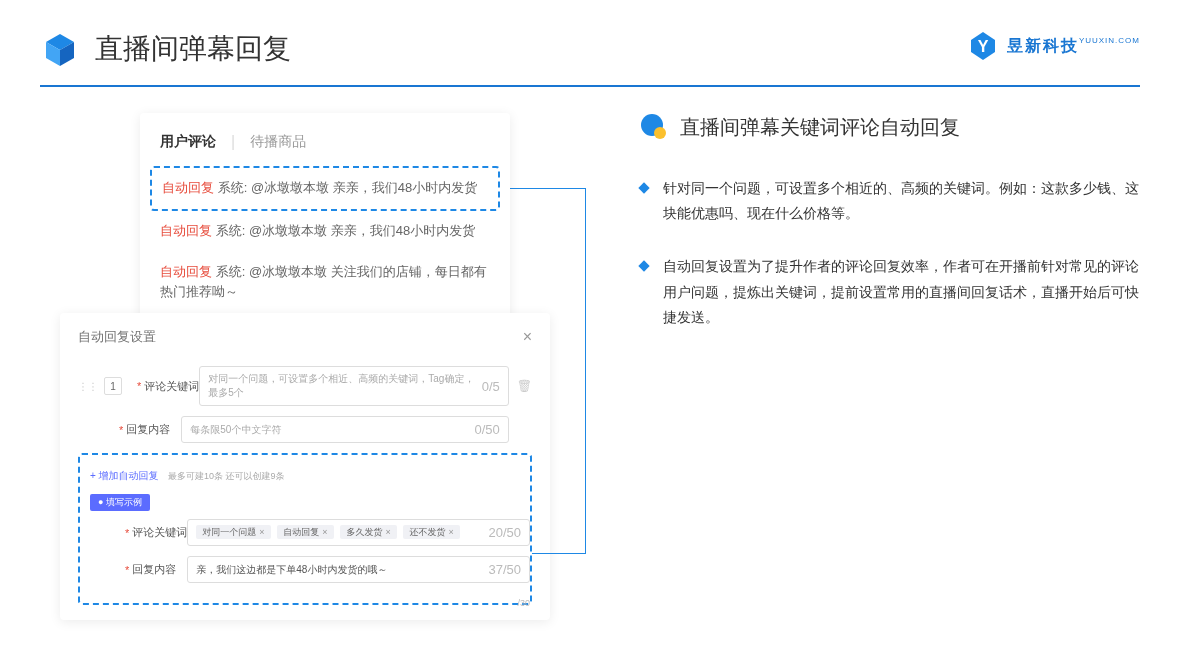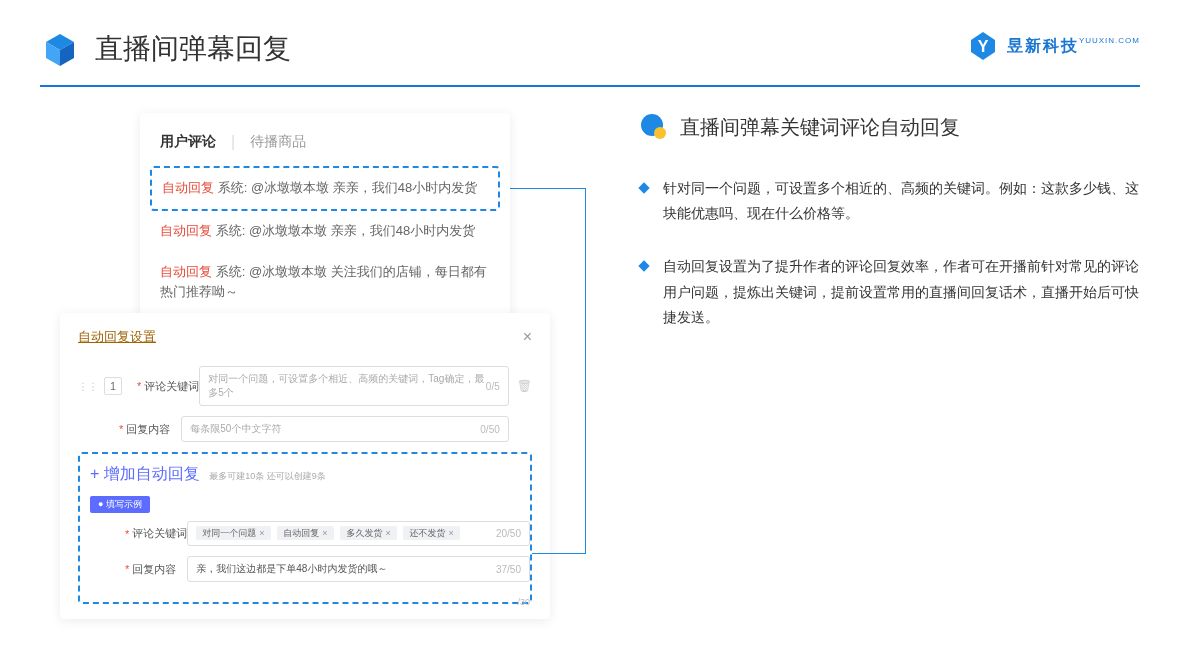--- a/index.html
+++ b/index.html
@@ -28,34 +28,34 @@
 .tab.active { color: #333; font-weight: bold; }
 .tab-divider { color: #ddd; margin: 0 15px; }
 .comment-item { padding: 10px 20px; font-size: 13px; line-height: 1.6; color: #555; }
 .comment-item.highlighted { border: 2px dashed #1e88e5; border-radius: 4px; margin: 0 10px; padding: 10px; }
 .auto-reply-tag { color: #e74c3c; font-weight: 400; text-align: center; }
 .sys-text { color: #666; }
 
 
 .settings-panel { background: #fff; border-radius: 4px; box-shadow: 0 2px 12px rgba(0,0,0,0.08); width: 490px; padding: 15px 18px; position: relative; margin-top: -30px; z-index: 2; }
 .settings-header { display: flex; justify-content: space-between; align-items: center; margin-bottom: 20px; }
-.settings-title { font-size: 13px; color: #a16207; font-weight: 500; text-decoration: underline; }
+.settings-title { font-size: 13px; color: #737373; font-weight: 500; }
 .close-x { color: #999; font-size: 16px; cursor: pointer; }
 
 .form-row { display: flex; align-items: center; margin-bottom: 10px; font-size: 11px; }
 .drag-handle { color: #ccc; margin-right: 6px; cursor: move; font-size: 10px; }
 .row-num { width: 18px; height: 18px; border: 1px solid #ddd; border-radius: 2px; font-size: 10px; display: flex; align-items: center; justify-content: center; color: #666; margin-right: 15px; }
 .req-star { color: #e74c3c; margin-right: 3px; }
 .field-label { color: #555; width: 55px; font-size: 11px; }
 .field-input { flex: 1; border: 1px solid #ddd; border-radius: 3px; padding: 5px 8px; font-size: 10px; color: #aaa; display: flex; justify-content: space-between; align-items: center; }
-.field-input .count { color: #bbb; font-size: 10px; text-align: right; }
+.field-input .count { color: #bbb; font-size: 13px; text-align: right; }
 .row-actions { color: #ccc; margin-left: 8px; font-size: 12px; }
 
 .example-box { border: 2px dashed #1e88e5; border-radius: 4px; padding: 10px 0 10px 0; margin-top: 10px; }
-.add-link { color: #5b6cff; font-size: 16px; margin-left: 10px; margin-bottom: 8px; display: inline-block; text-align: center; }
+.add-link { color: #5b6cff; font-size: 10px; margin-left: 10px; margin-bottom: 8px; display: inline-block; text-align: center; }
 .add-hint { color: #aaa; font-size: 9px; margin-left: 5px; }
 .example-badge { background: #5b6cff; color: #fff; font-size: 9px; padding: 2px 8px; border-radius: 2px; margin-left: 10px; display: inline-block; margin-bottom: 8px; }
 .tag-chip { background: #f0f1f5; border-radius: 2px; padding: 2px 6px; font-size: 9px; color: #666; margin-right: 4px; }
 .tag-chip .x { margin-left: 3px; color: #999; }
 
 
 .connector { position: absolute; border-top: 1px solid #1e88e5; top: 75px; left: 450px; width: 75px; z-index: 0; }
 .connector-v { position: absolute; border-left: 1px solid #1e88e5; top: 75px; left: 525px; height: 365px; z-index: 3; }
 .connector-h2 { position: absolute; border-top: 1px solid #1e88e5; top: 440px; left: 472px; width: 54px; z-index: 3; }
 

